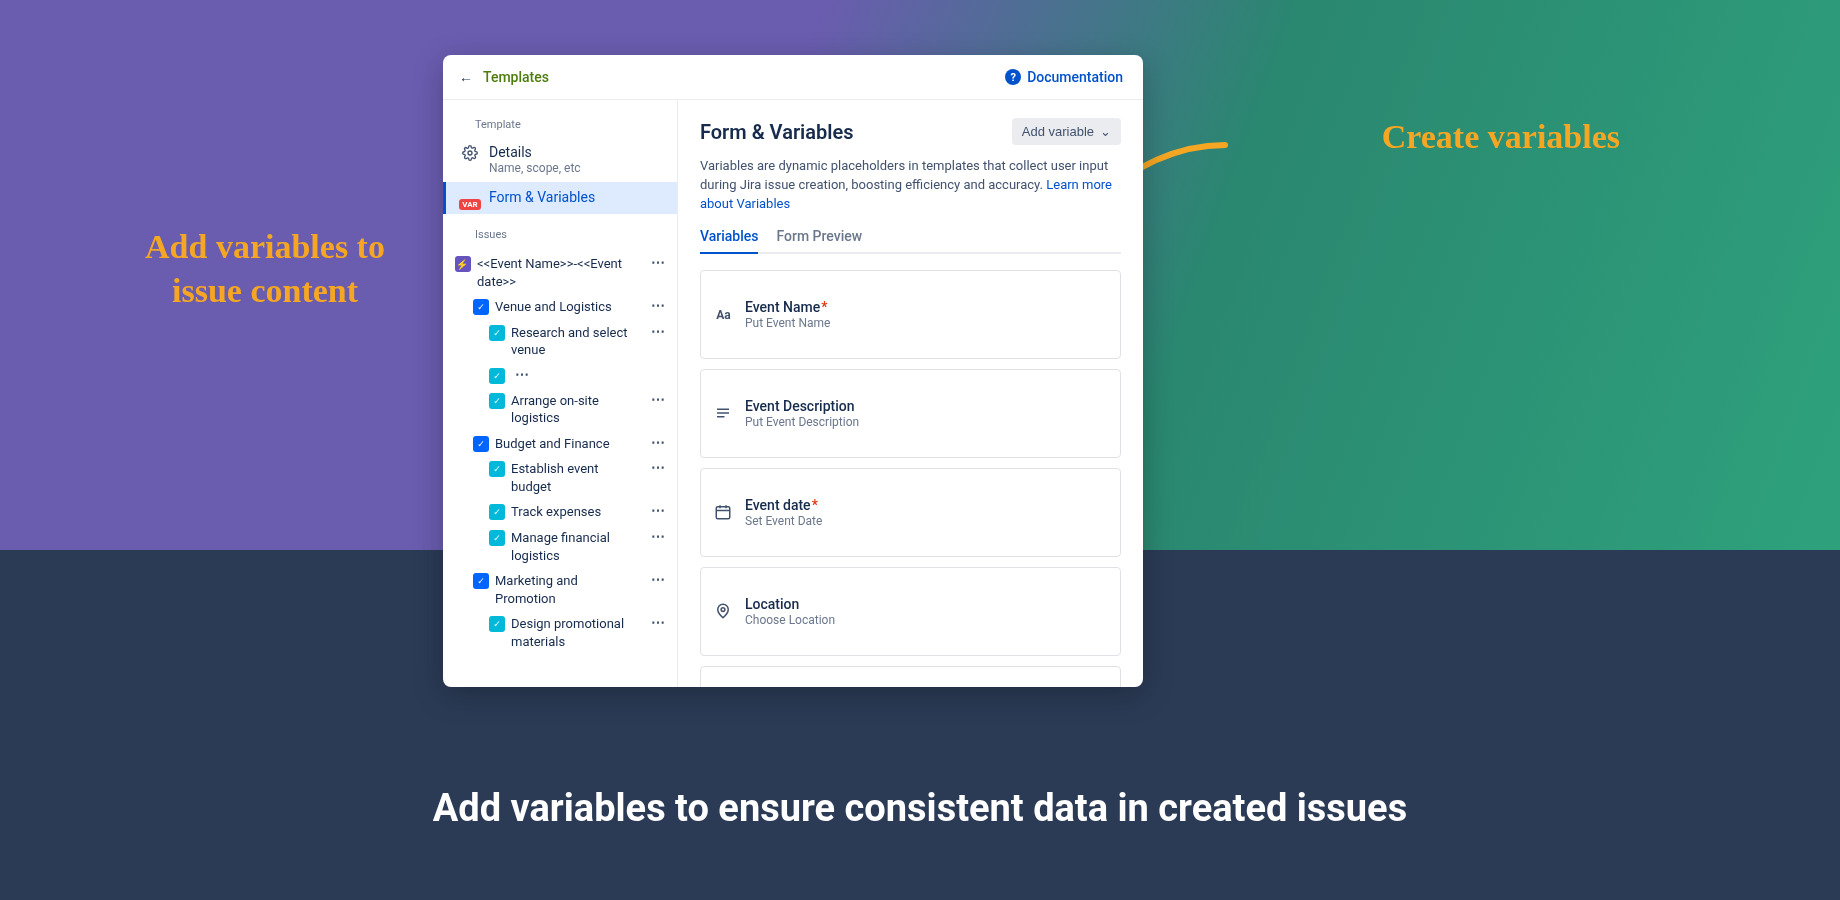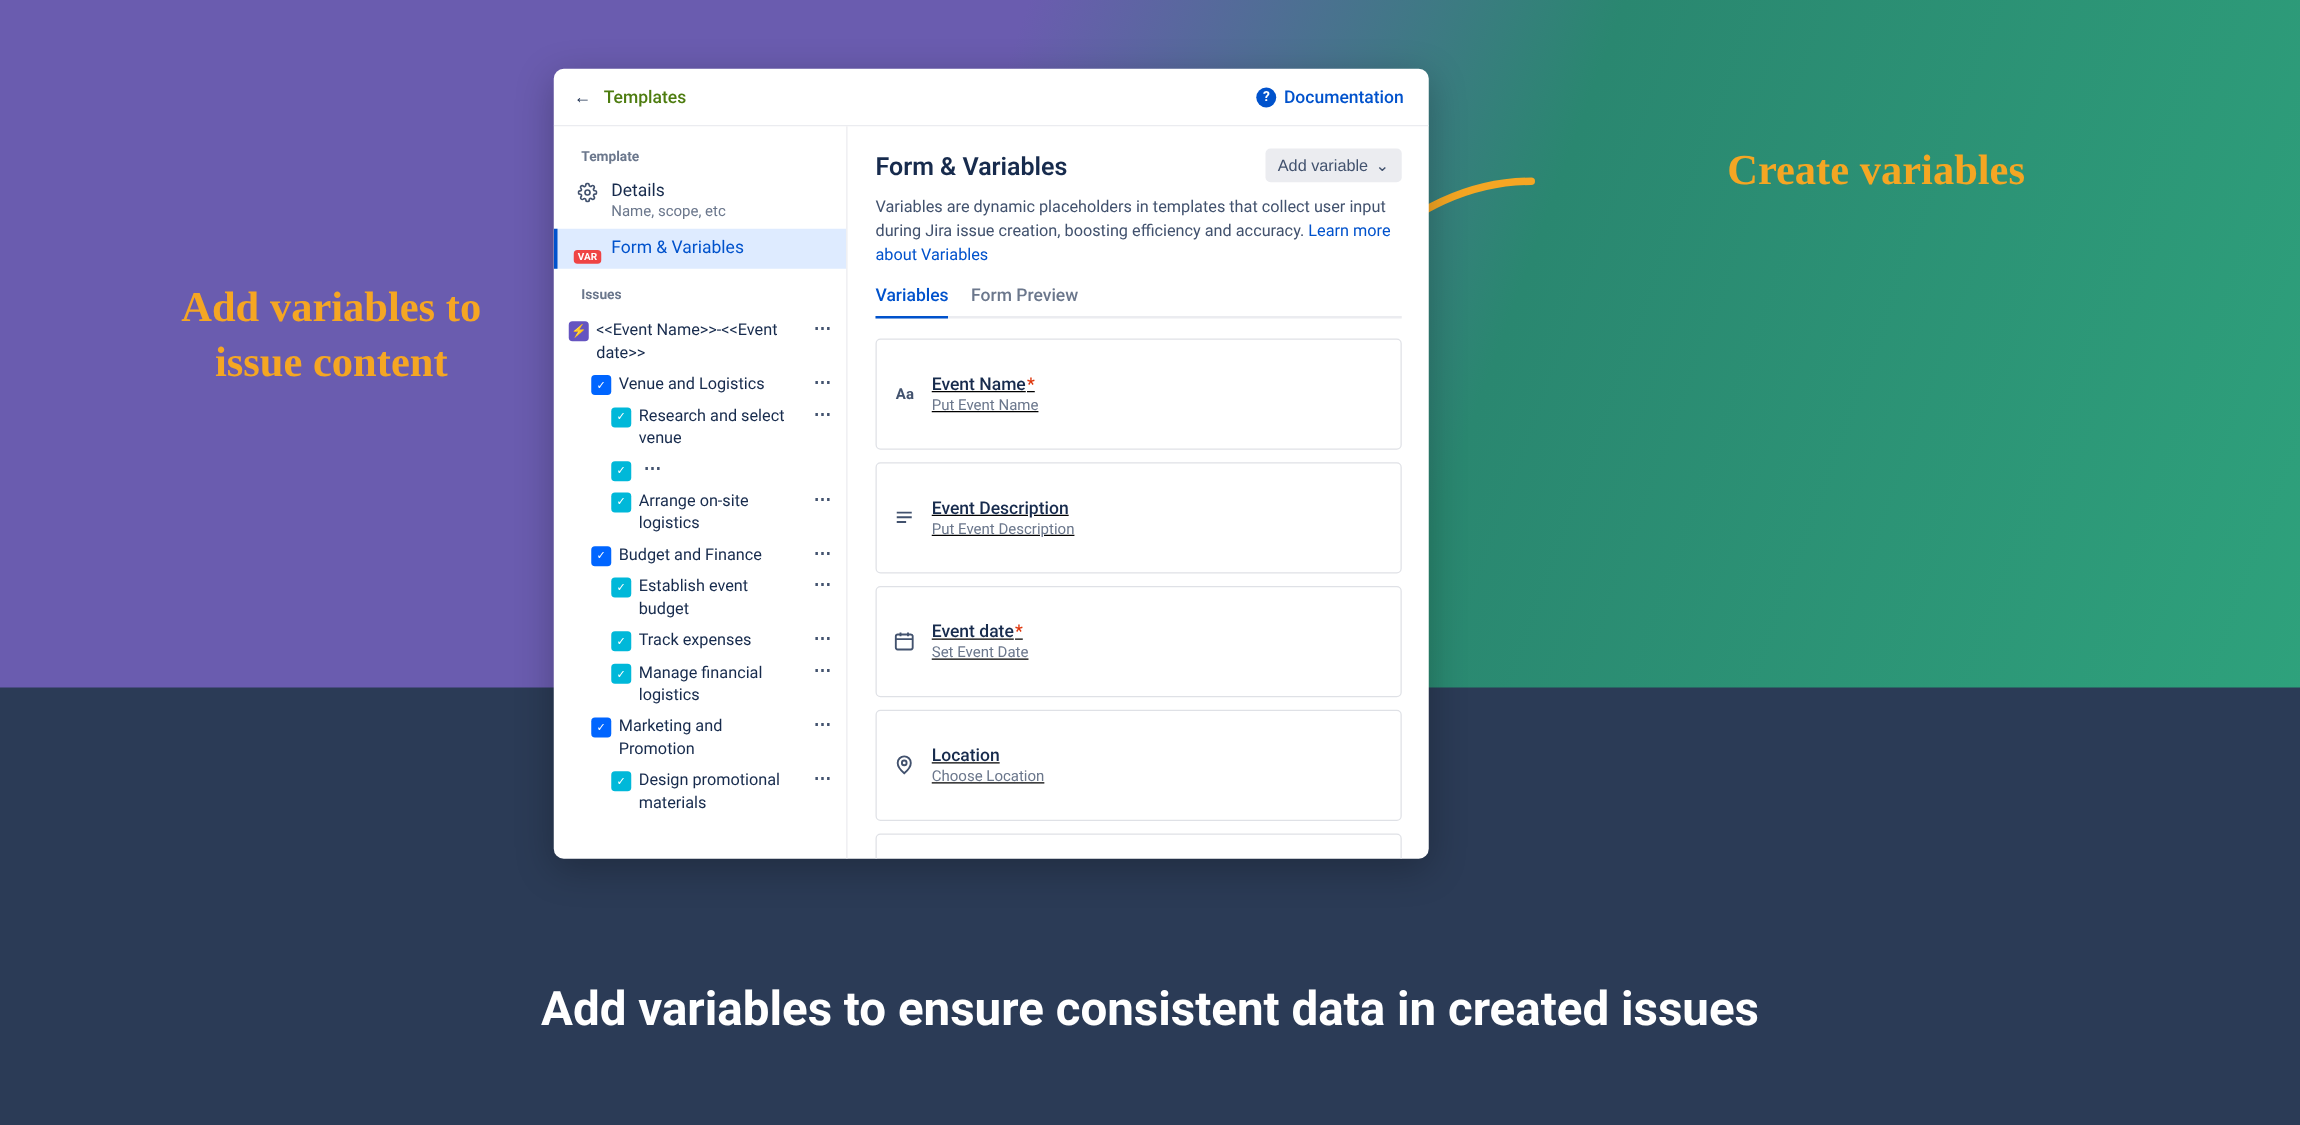--- a/index.html
+++ b/index.html
@@ -15,21 +15,21 @@
 .panel-header { display:flex; align-items:center; justify-content:space-between; padding:14px 20px 14px 16px; border-bottom:1px solid #ebecf0; }
 .back-row { display:flex; align-items:center; gap:10px; cursor:pointer; }
 .back-arrow { font-size:14px; color:#172b4d; }
 .templates-link { font-size:14px; color:#4d7c0f; font-weight:500; }
 .doc-link { display:flex; align-items:center; gap:6px; color:#0052cc; font-size:14px; font-weight:500; cursor:pointer; }
 .help-icon { width:16px; height:16px; border-radius:50%; background:#0052cc; color:#fff; display:inline-flex; align-items:center; justify-content:center; font-size:11px; font-weight:700; }
 .panel-body { display:flex; flex:1; min-height:0; }
 .sidebar { width:235px; border-right:1px solid #ebecf0; padding:12px 0; overflow-y:auto; }
 .sidebar::-webkit-scrollbar { width:6px; }
 .sidebar::-webkit-scrollbar-thumb { background:#ccc; border-radius:3px; }
-.sect-label { font-size:11px; font-weight:700; color:#6b778c; padding:6px 16px 6px 22px; text-transform:none; }
+.sect-label { font-size:11px; font-weight:400; color:#6b778c; padding:6px 16px 6px 32px; text-transform:none; }
 .nav-item { display:flex; align-items:flex-start; gap:10px; padding:7px 14px 7px 18px; cursor:pointer; font-size:14px; color:#172b4d; }
 .nav-item.active { background:#deebff; color:#0052cc; border-left:3px solid #0052cc; padding-left:15px; }
 .nav-item .icon { flex-shrink:0; width:18px; height:18px; display:flex; align-items:center; justify-content:center; }
 .gear { color:#42526e; }
 .var-badge { background:#ef4444; color:#fff; font-size:8px; font-weight:700; padding:1px 3px; border-radius:3px;margin-top:13px; }
 .nav-sub { font-size:12px; color:#6b778c; margin-top:1px; }
 .nav-col { display:flex; flex-direction:column; }
 .tree { padding:4px 8px 4px 12px; }
 .tree-row { display:flex; align-items:flex-start; gap:6px; padding:4px 0; font-size:13px; color:#172b4d; cursor:pointer; min-height:24px; }
 .tree-icon { width:16px; height:16px; border-radius:3px; flex-shrink:0; display:inline-flex; align-items:center; justify-content:center; font-size:10px; color:#fff; margin-top:1px; }
@@ -42,21 +42,21 @@
 .indent-2 { padding-left:34px; }
 .main { flex:1; padding:18px 22px; overflow-y:auto; }
 .main-hdr { display:flex; align-items:center; justify-content:space-between; margin-bottom:12px; }
 .main-title { font-size:20px; font-weight:600; color:#172b4d; }
 .add-btn { background:#ebecf0; border:none; border-radius:4px; padding:6px 10px; font-size:13px; font-weight:500; color:#42526e; cursor:pointer; display:flex; align-items:center; gap:6px; }
 .desc { font-size:13px; color:#42526e; line-height:1.45; margin-bottom:14px; }
 .desc a { color:#0052cc; text-decoration:none; }
 .tabs { display:flex; gap:18px; border-bottom:2px solid #ebecf0; margin-bottom:16px; }
 .tab { font-size:14px; font-weight:500; color:#6b778c; padding:0 0 8px; cursor:pointer; margin-bottom:-2px; border-bottom:2px solid transparent; }
 .tab.active { color:#0052cc; border-bottom-color:#0052cc; }
-.var-card { border:1px solid #dfe1e6; border-radius:4px; padding:28px 12px; margin-bottom:10px; display:flex; align-items:center; gap:12px; cursor:pointer;text-decoration:underline; }
+.var-card { border:1px solid #dfe1e6; border-radius:4px; padding:28px 12px; margin-bottom:10px; display:flex; align-items:center; gap:12px; cursor:pointer; }
 .var-ico { width:20px; height:20px; display:flex; align-items:center; justify-content:center; color:#42526e; flex-shrink:0; }
 .var-col { display:flex; flex-direction:column; }
 .var-name { font-size:14px; color:#172b4d; font-weight:500; }
 .var-name .req { color:#de350b; margin-left:1px; }
 .var-hint { font-size:12px; color:#6b778c; margin-top:1px; }
 .check { font-size:9px; }
 .lightning { font-size:10px; }
 </style>
 </head>
 <body>

